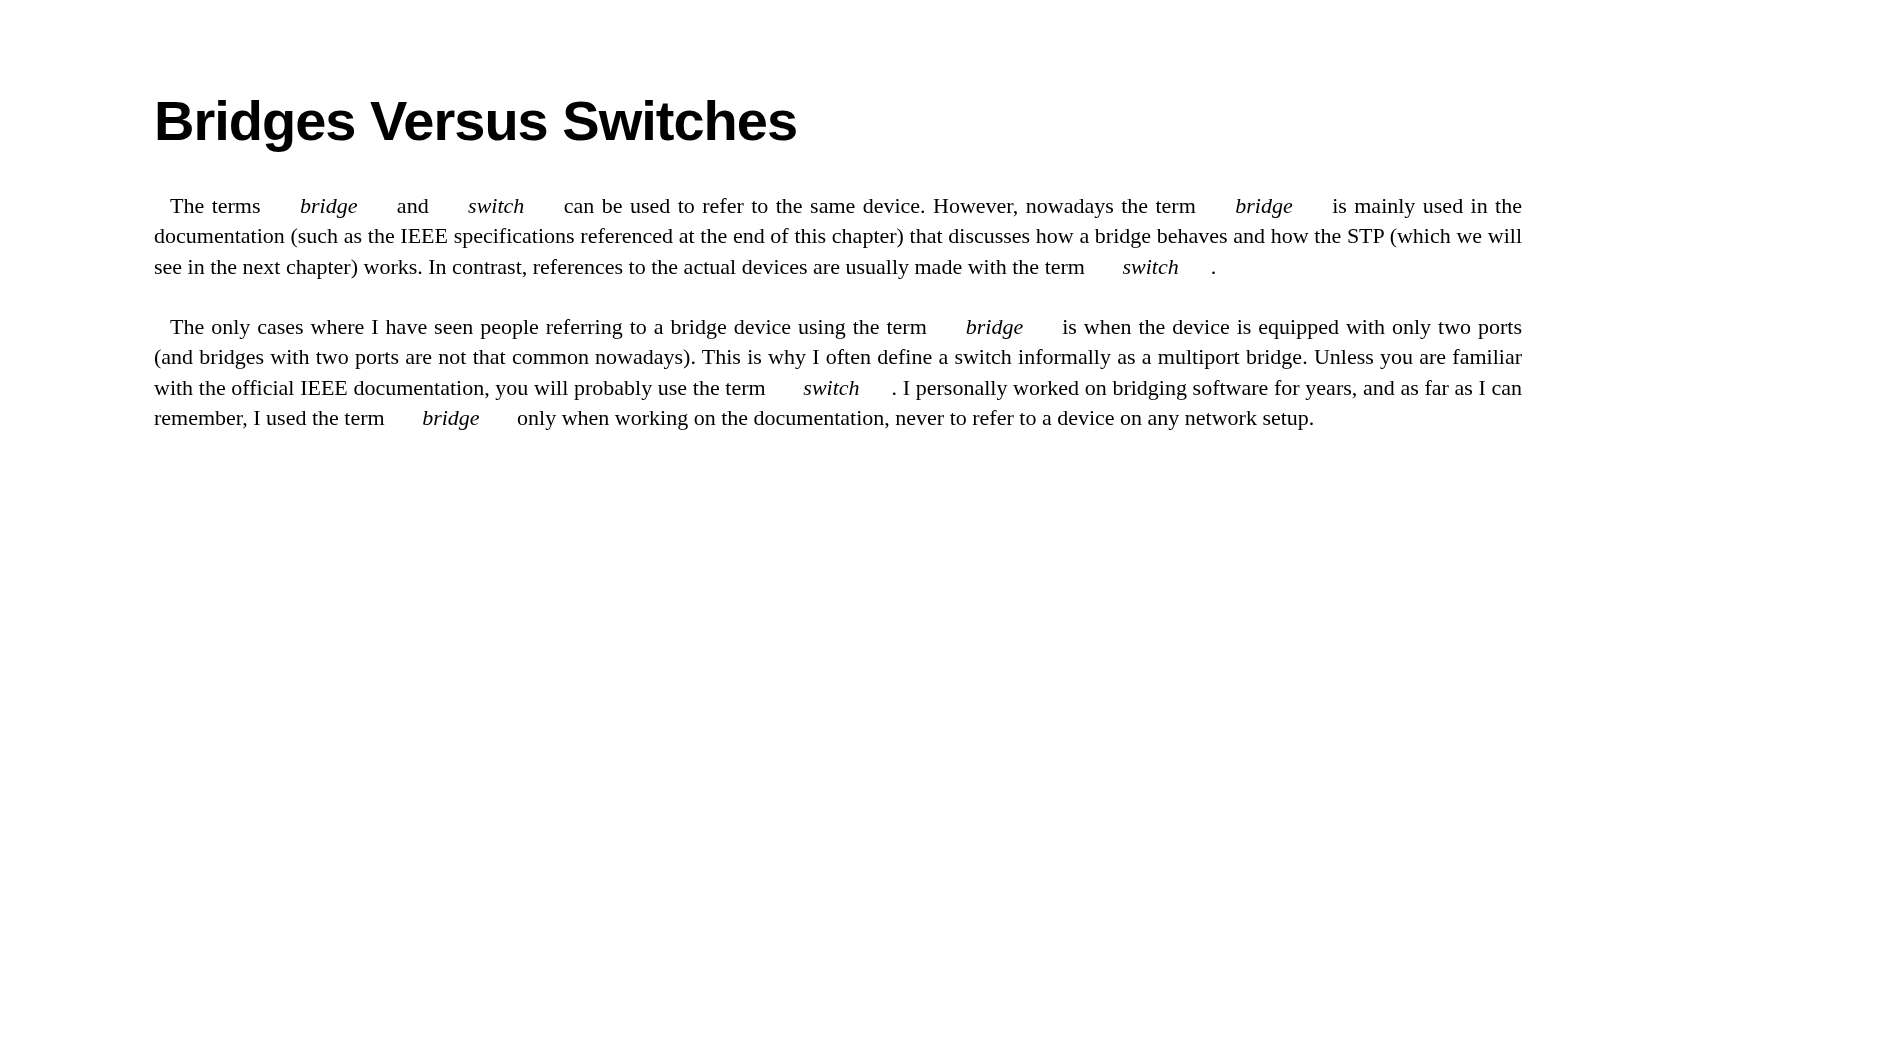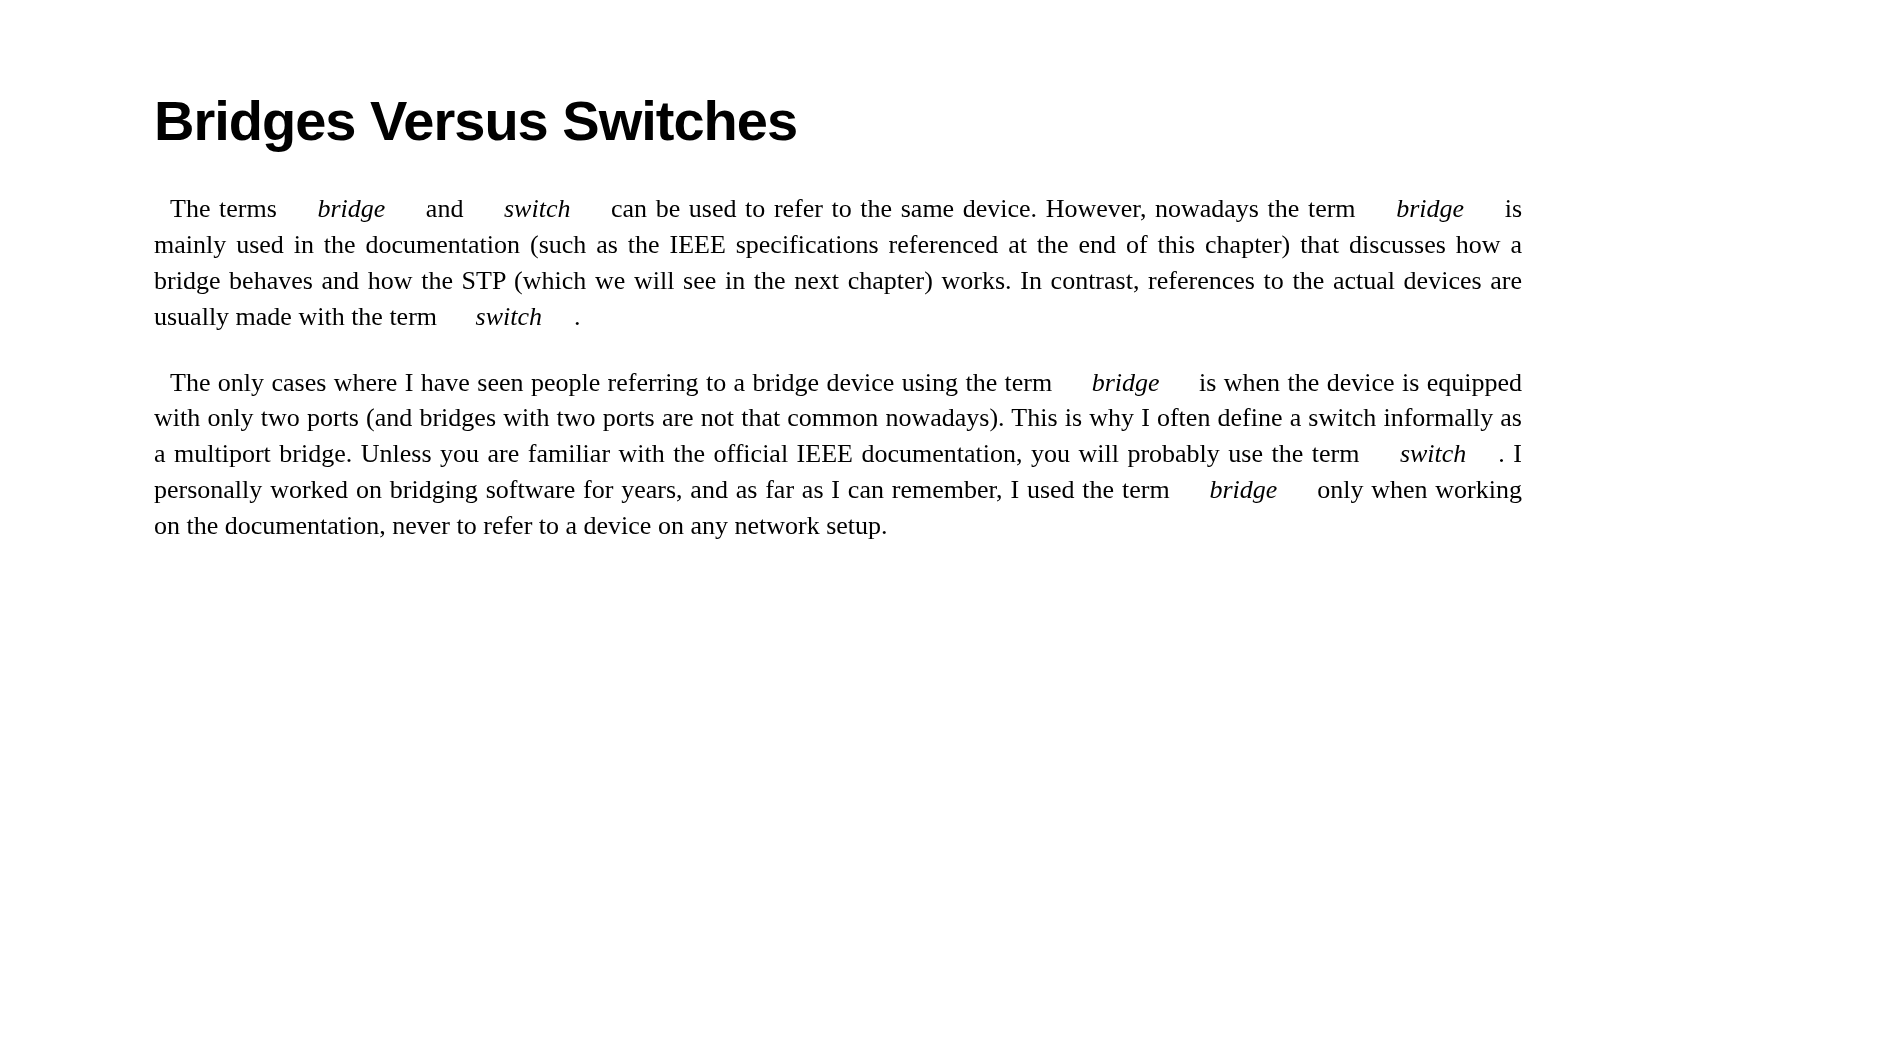--- a/index.html
+++ b/index.html
@@ -19,21 +19,21 @@
     }
     h1 {
       font-family: 'Helvetica Neue', Helvetica, Arial, sans-serif;
       font-weight: 900;
       font-size: 56px;
       letter-spacing: -1px;
       margin-bottom: 38px;
       font-stretch: condensed;
     }
     p {
-      font-size: 26px;
+      font-size: 22px;
       line-height: 1.38;
       margin-bottom: 30px;
       text-align: justify;
     }
     p:last-of-type {
       margin-bottom: 0;
     }
     em {
       font-style: italic;
     }

